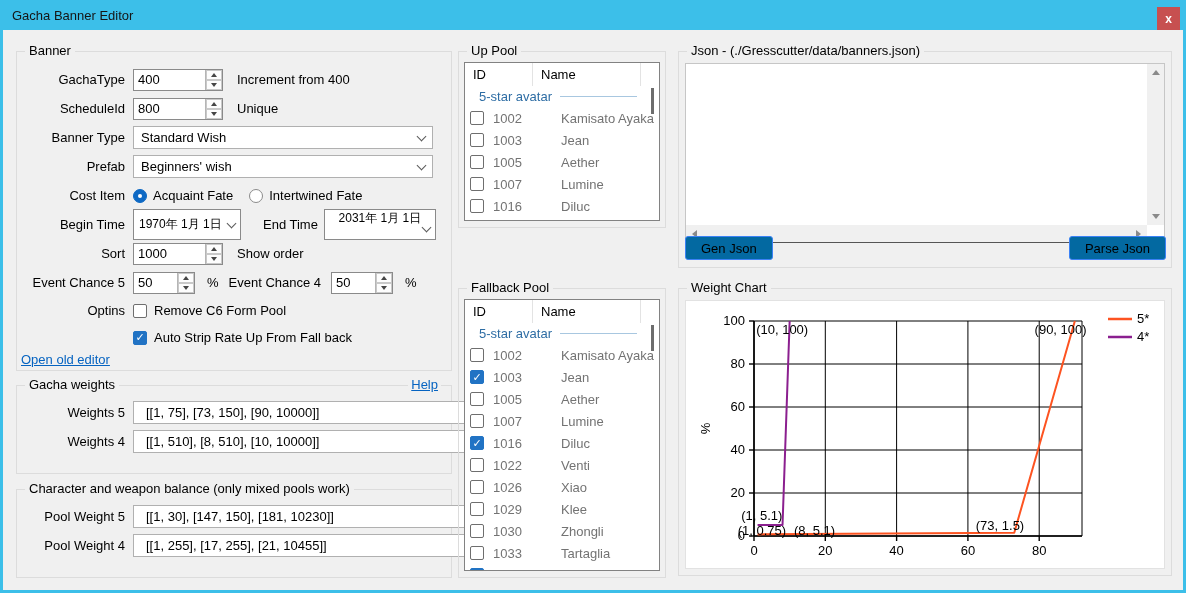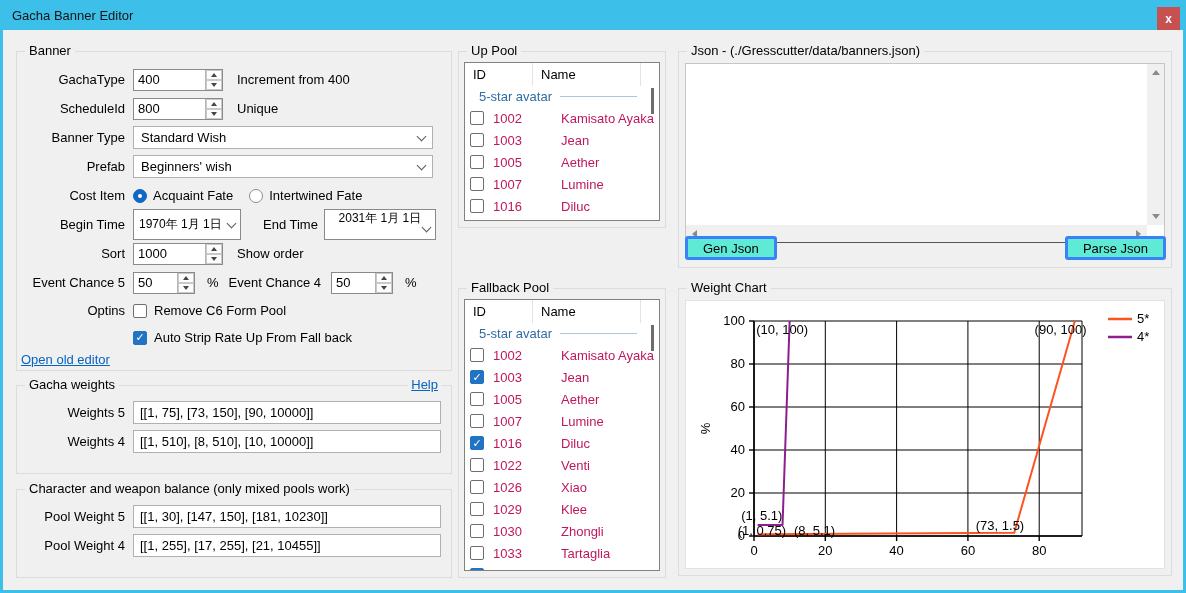--- a/index.html
+++ b/index.html
@@ -34,52 +34,52 @@
 
   .radio { width:14px; height:14px; border-radius:50%; border:1px solid #8a8a8a; background:#fff; margin-right:6px; flex:none; position:relative; }
   .radio.checked { border-color:#0e69c4; background:#0e69c4; }
   .radio.checked::after { content:""; position:absolute; top:50%; left:50%; width:4px; height:4px; margin:-2px 0 0 -2px; border-radius:50%; background:#fff; }
   .radio-lbl { margin-right:16px; }
 
   .cb { width:14px; height:14px; border:1px solid #6e6e6e; border-radius:2px; background:#fff; margin-right:7px; flex:none; display:flex; align-items:center; justify-content:center; color:transparent; font-size:11px; line-height:1; }
   .cb.checked { background:#2173c4; border-color:#2173c4; color:#fff; }
   .cb.checked::before { content:"\2713"; }
 
-  .txt { height:23px; border:1px solid #b0b0b0; background:#fff; display:flex; align-items:center; padding:0 6px; width:308px; flex:none; white-space:nowrap; overflow:hidden; }
+  .txt { height:23px; border:1px solid #b0b0b0; background:#fff; display:flex; align-items:center; padding:0 12px; width:332px; flex:none; white-space:nowrap; overflow:hidden; }
 
   a.link { color:#0563c1; text-decoration:underline; cursor:pointer; white-space:nowrap; }
   .open-old { position:absolute; left:4px; bottom:3px; }
   .help { position:absolute; top:-9px; right:10px; background:#f0f0f0; padding:0 3px; }
 
   
   .list { position:absolute; left:5px; right:5px; top:10px; bottom:6px; background:#fff; border:1px solid #828282; overflow:hidden; }
   .list-header { display:flex; height:23px; align-items:stretch; }
   .hcell { display:flex; align-items:center; padding-left:8px; border-right:1px solid #e3e3e3; }
   .hcell.c1 { width:68px; }
   .hcell.c2 { width:108px; }
   .category { display:flex; align-items:center; color:#2e6da4; padding-left:14px; height:21px; }
   .category::after { content:""; flex:1; height:1px; background:#a8c7e0; margin:0 22px 0 8px; }
-  .item { display:flex; align-items:center; height:22px; padding-left:5px; color:#be185d; }
+  .item { display:flex; align-items:center; height:22px; padding-left:5px; color:#737373; }
   .item .cb { margin-right:0; }
   .cell-id { width:48px; margin-left:9px; flex:none; }
   .cell-name { margin-left:20px; white-space:nowrap; }
   .sb-thumb { position:absolute; right:5px; top:25px; width:3px; height:26px; background:#6d6d6d; }
 
   
   .ta-wrap { position:absolute; left:6px; right:6px; top:11px; height:180px; background:#fff; border:1px solid #c6c6c6; border-bottom-color:#555; }
   .ta { position:absolute; left:0; top:0; right:17px; bottom:17px; padding:4px; font-family:"Liberation Mono", monospace; font-size:12px; white-space:pre; overflow:hidden; }
   .vsb { position:absolute; top:0; right:0; bottom:17px; width:17px; background:#f0f0f0; }
   .hsb { position:absolute; left:0; right:17px; bottom:0; height:17px; background:#f0f0f0; }
   .sb-arrow { position:absolute; width:17px; height:17px; display:flex; align-items:center; justify-content:center; }
   .arr-up { width:0;height:0;border-left:4px solid transparent;border-right:4px solid transparent;border-bottom:5px solid #8a8a8a; }
   .arr-down { width:0;height:0;border-left:4px solid transparent;border-right:4px solid transparent;border-top:5px solid #8a8a8a; }
   .arr-left { width:0;height:0;border-top:4px solid transparent;border-bottom:4px solid transparent;border-right:5px solid #8a8a8a; }
   .arr-right { width:0;height:0;border-top:4px solid transparent;border-bottom:4px solid transparent;border-left:5px solid #8a8a8a; }
 
-  .btn { position:absolute; bottom:7px; height:24px; padding:0 15px; background:#5eead4; border:3px solid #3b82f6; border-radius:3px; display:flex; align-items:center; white-space:nowrap; }
+  .btn { position:absolute; bottom:7px; height:24px; padding:0 15px; background:#0369a1; border:1px solid #3b82f6; border-radius:3px; display:flex; align-items:center; white-space:nowrap; }
   .btn-gen { left:6px; }
   .btn-parse { right:5px; }
 
   
   .chart-panel { position:absolute; left:6px; right:6px; top:11px; bottom:6px; background:#fff; border:1px solid #e2e2e2; }
   .chart-panel svg { display:block; }
 </style>
 </head>
 <body>
 

